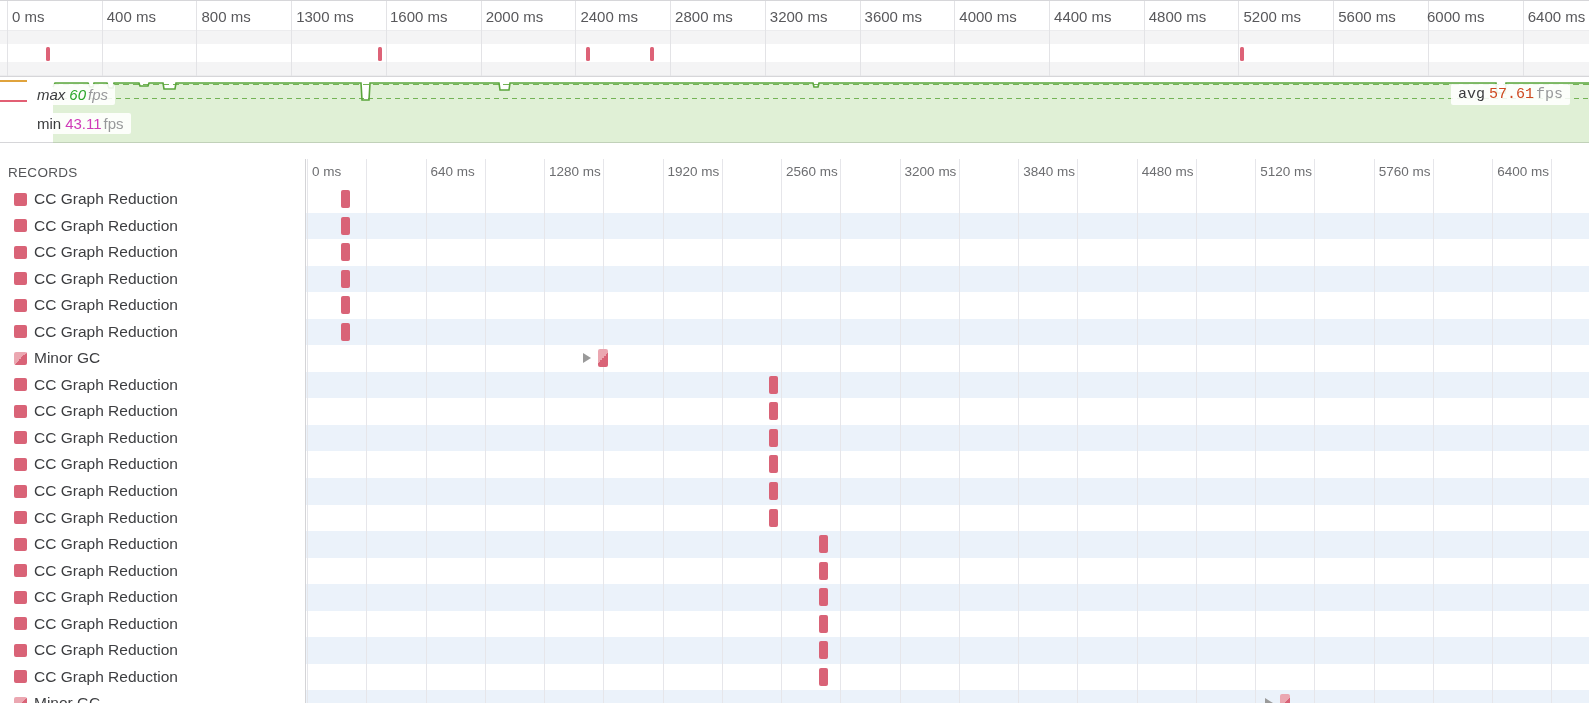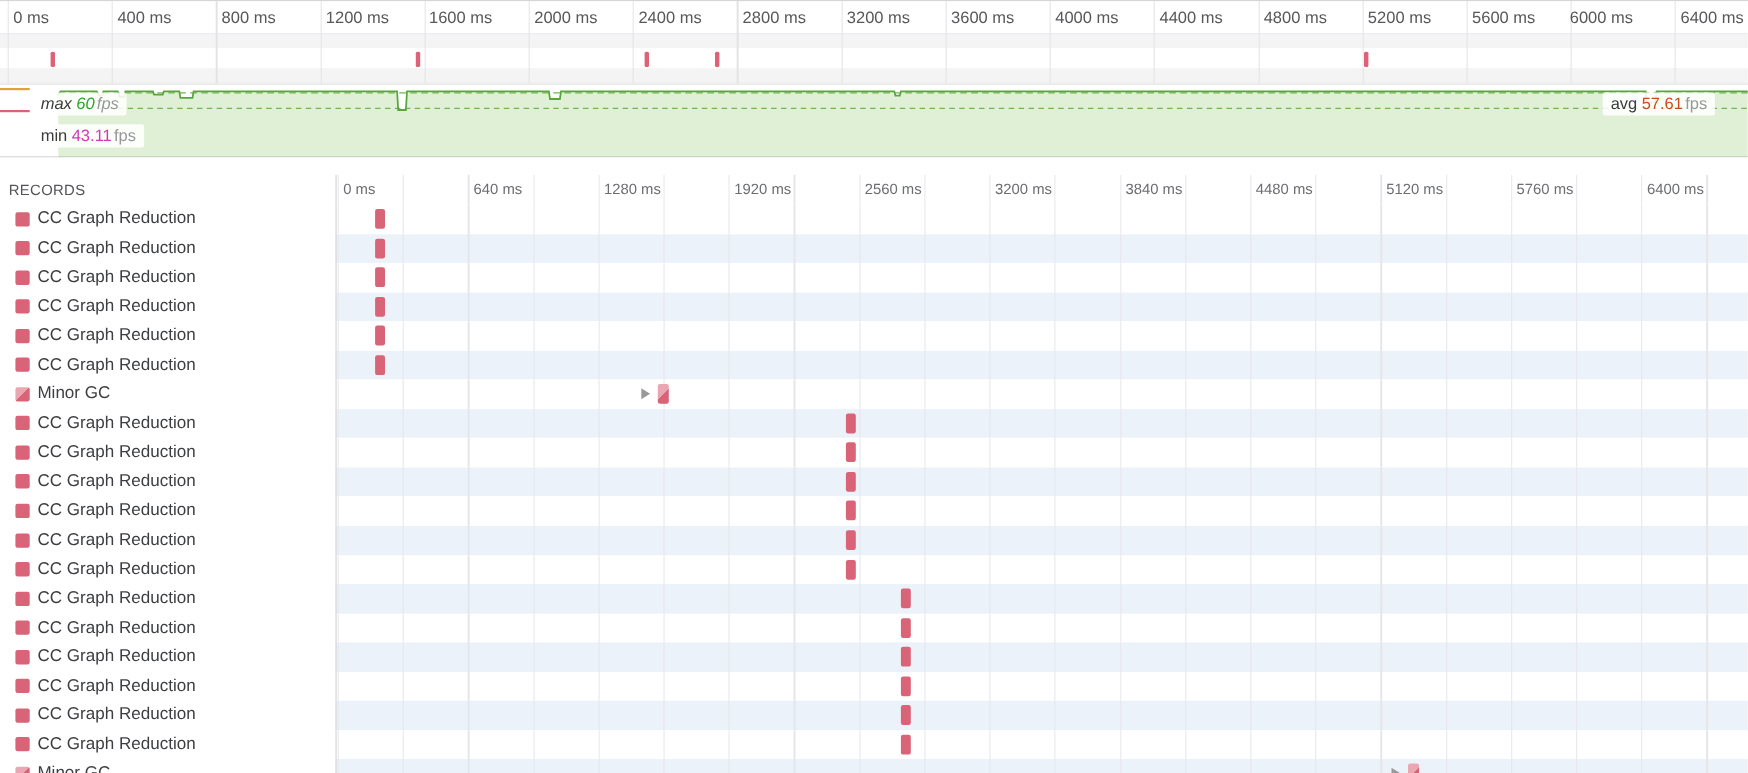--- a/index.html
+++ b/index.html
@@ -28,21 +28,21 @@
   .fps-area{fill:var(--fps-fill);stroke:none;}
   .fps-line{fill:none;stroke:var(--fps-line);stroke-width:1.6;}
   .fps-dash{stroke:#74b356;stroke-width:1.2;fill:none;}
   .gutter-line{position:absolute;left:0;width:27px;height:2px;}
   #gutter-orange{top:3px;background:#e0a33c;}
   #gutter-red{top:23px;background:#e25f74;}
   .fps-label{position:absolute;background:rgba(255,255,255,0.88);border-radius:2px;
     padding:2px 7px;font-size:15px;color:#3a3b3d;white-space:nowrap;z-index:4;}
   #fps-max{left:30px;top:7px;font-style:italic;}
   #fps-min{left:30px;top:36px;}
-  #fps-avg{right:30px;top:7px;}
+  #fps-avg{right:19px;top:7px;font-family:Liberation Mono, monospace;}
   .fps-val{margin-left:4px;}
   .v-max{color:var(--max-c);} .v-min{color:var(--min-c);} .v-avg{color:var(--avg-c);}
   .fps-unit{color:#97989a;margin-left:2px;}
   
   #records{position:absolute;left:0;top:158px;width:1589px;height:662px;}
   #divider{position:absolute;left:305px;top:0;bottom:0;width:1px;background:#d4d4d7;z-index:5;}
   .rrow{display:flex;width:100%;}
   .rside{width:305px;flex:none;background:#fff;position:relative;box-sizing:border-box;}
   .rtrack{flex:1;position:relative;background-color:#fff;
     background-image:repeating-linear-gradient(to right,var(--wfgrid) 0 1px,transparent 1px 59.26px);
@@ -69,21 +69,21 @@
 
   <div id="overview">
     <div id="ov-lane1"></div>
     <div id="ov-lane2"></div>
     <div id="ov-lane3"></div>
     <div id="ov-grid"></div>
     <div id="ov-ruler">
         <span class="ruler-label" style="left: 12px;">0 ms</span>
         <span class="ruler-label" style="left: 106.732px;">400 ms</span>
         <span class="ruler-label" style="left: 201.464px;">800 ms</span>
-        <span class="ruler-label" style="left: 296.196px;">1200 ms</span>
+        <span class="ruler-label" style="left: 296.196px;">1300 ms</span>
         <span class="ruler-label" style="left: 390px;">1600 ms</span>
         <span class="ruler-label" style="left: 485.66px;">2000 ms</span>
         <span class="ruler-label" style="left: 580.392px;">2400 ms</span>
         <span class="ruler-label" style="left: 675.124px;">2800 ms</span>
         <span class="ruler-label" style="left: 769.856px;">3200 ms</span>
         <span class="ruler-label" style="left: 864.588px;">3600 ms</span>
         <span class="ruler-label" style="left: 959.32px;">4000 ms</span>
         <span class="ruler-label" style="left: 1054.05px;">4400 ms</span>
         <span class="ruler-label" style="left: 1148.78px;">4800 ms</span>
         <span class="ruler-label" style="left: 1243.52px;">5200 ms</span>

